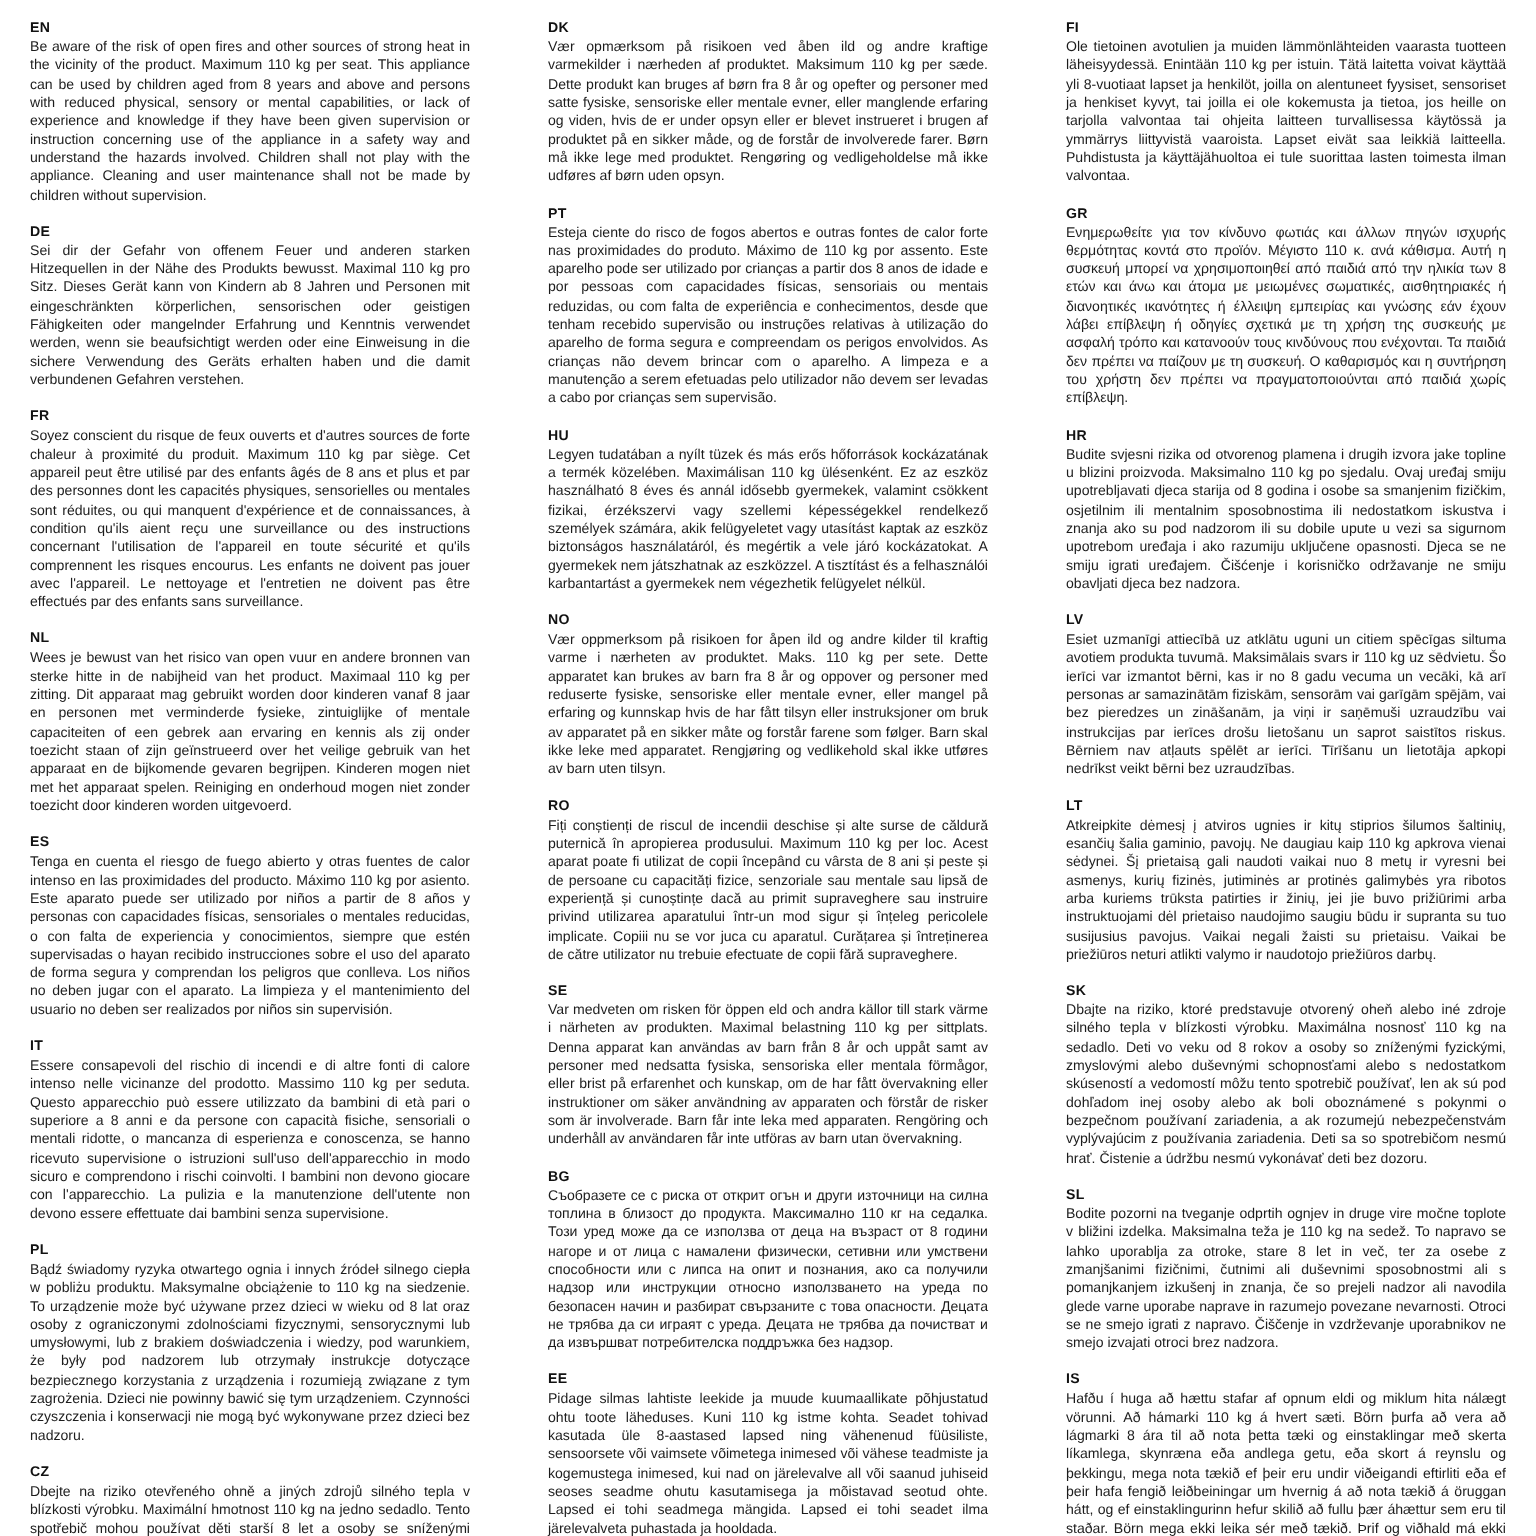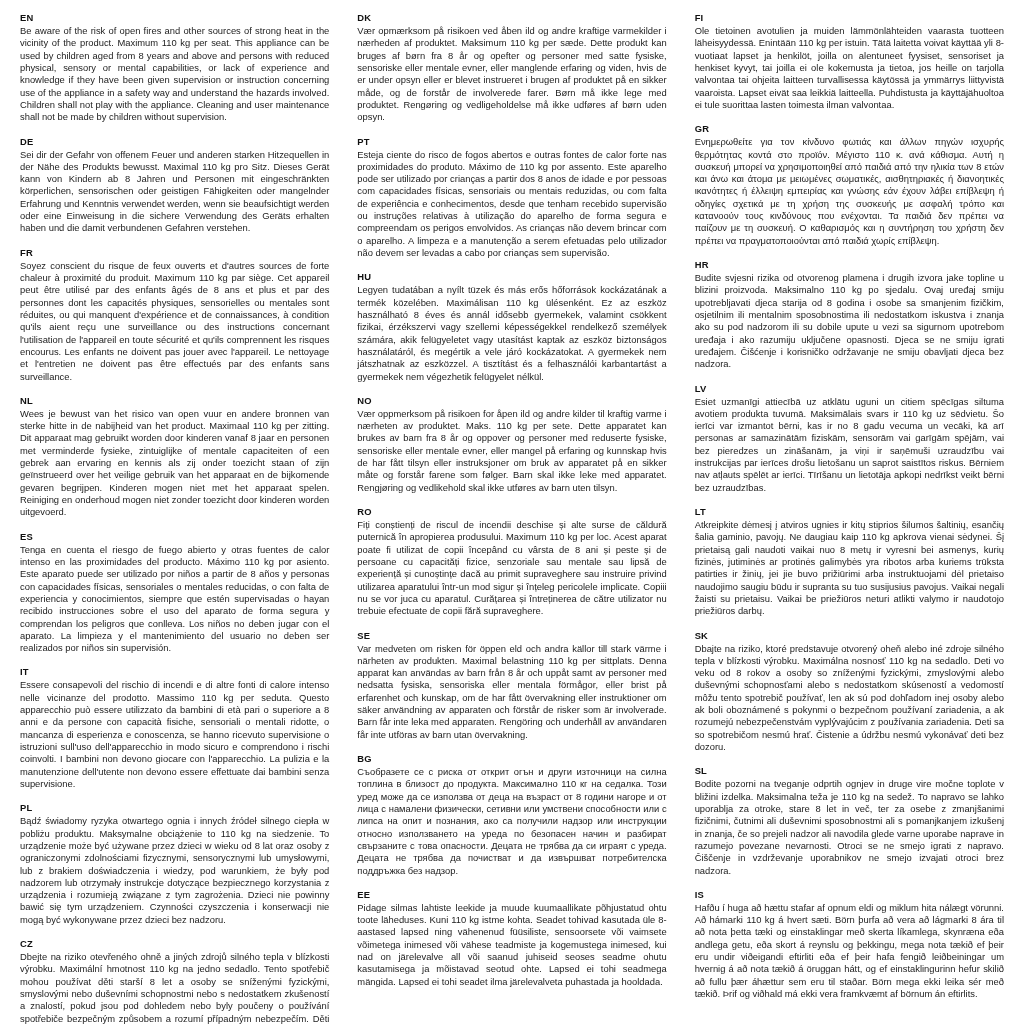--- a/index.html
+++ b/index.html
@@ -9,21 +9,21 @@
     background: #ffffff;
     overflow: hidden;
   }
   body {
     font-family: "Liberation Sans", sans-serif;
     color: #1c1c1c;
     padding: 12px 20px 10px 20px;
   }
   .page {
     display: flex;
-    gap: 28px;
+    gap: 52px;
     width: 100%;
     height: 100%;
   }
   .col {
     flex: 1 1 0;
     min-width: 0;
   }
   .lang-section {
     margin-bottom: 12px;
   }

